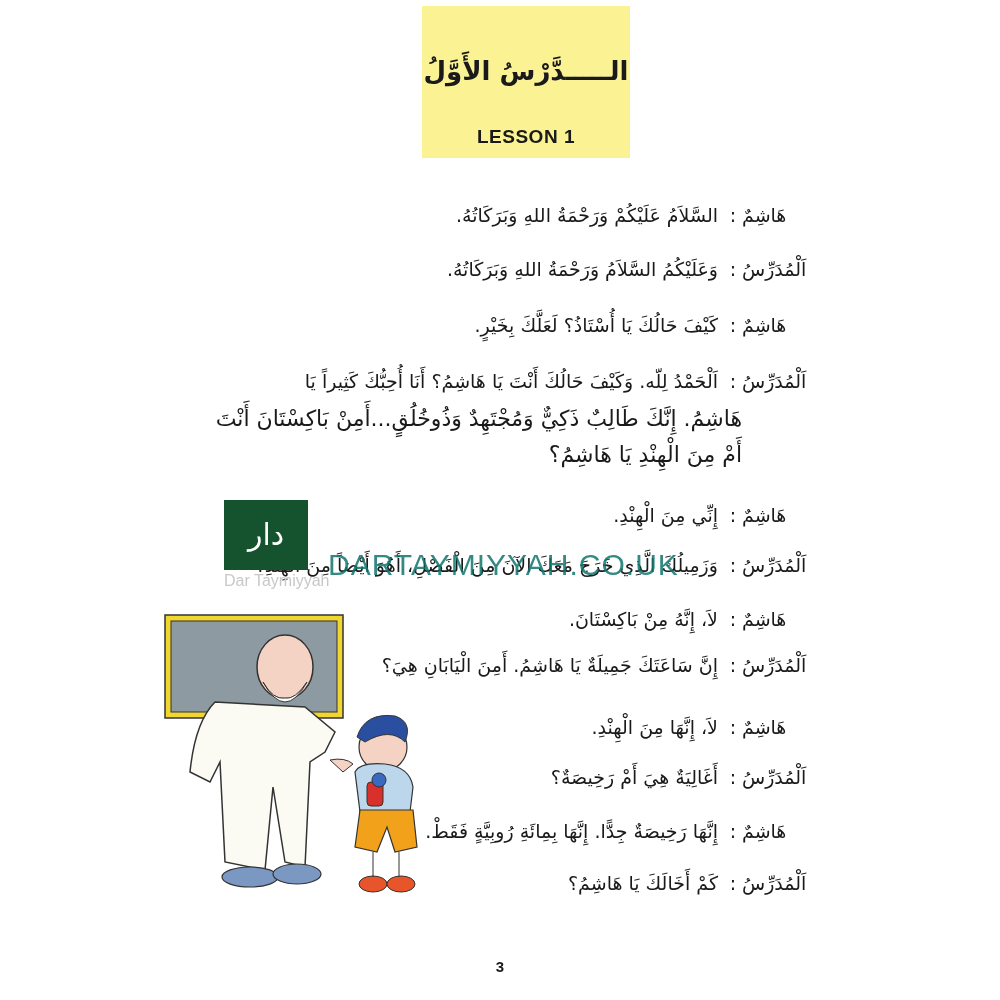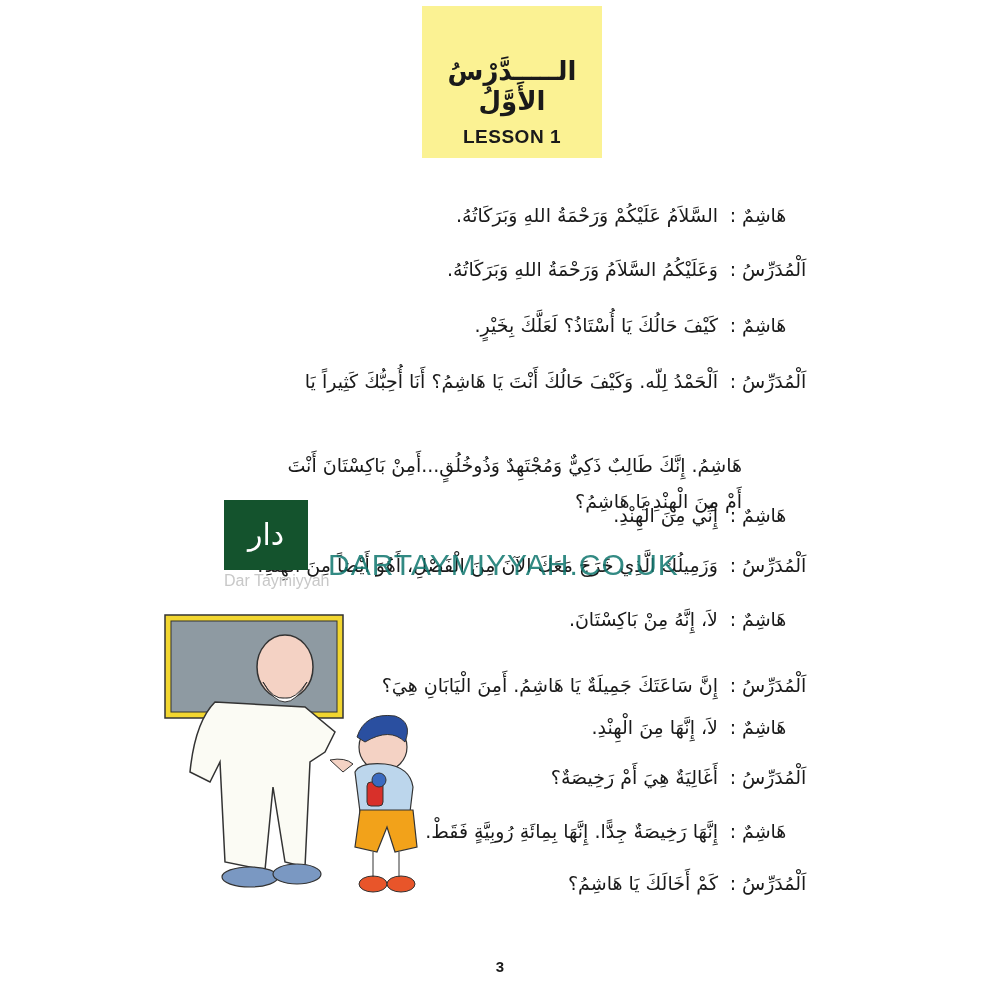--- a/index.html
+++ b/index.html
@@ -1,29 +1,29 @@
 <!DOCTYPE html>
 <html><head>
 <meta charset="utf-8">
 <style>
   html, body { margin:0; padding:0; background:#ffffff; }
   body { width:1000px; height:1000px; position:relative; overflow:hidden;
          font-family:"DejaVu Serif", serif; color:#1a1a1a; }
   .title-box { position:absolute; left:422px; top:6px; width:180px; height:152px;
-               background:#fbf293; }
+               background:#fbf293;padding-left:28px; }
   .title-ar { position:absolute; left:0; right:0; top:50px; text-align:center;
               font-family:"DejaVu Sans", sans-serif; font-weight:bold; font-size:26px; direction:rtl; }
   .title-en { position:absolute; left:0; right:0; top:120px; text-align:center;
               font-family:"Liberation Sans", sans-serif; font-weight:bold; font-size:19px; letter-spacing:0.5px; }
   .line { position:absolute; right:180px; direction:rtl; text-align:right;
           font-family:"DejaVu Sans", sans-serif; font-size:19px; white-space:nowrap; }
   .speaker { display:inline-block; width:78px; text-align:left; }
   .colon { display:inline-block; width:18px; text-align:center; }
   .cont { position:absolute; right:258px; direction:rtl; text-align:right;
-          font-family:"DejaVu Sans", sans-serif; font-size:19px; white-space:nowrap;margin-top:48px; }
+          font-family:"DejaVu Sans", sans-serif; font-size:22px; white-space:nowrap; }
   .watermark-logo { position:absolute; left:224px; top:500px; width:84px; height:70px;
                     background:#14532d; color:#ffffff; font-size:30px; text-align:center; line-height:70px;
                     font-family:"DejaVu Sans", sans-serif; }
   .watermark-sub { position:absolute; left:224px; top:572px; font-size:16px; color:#c8c8c8;
                    font-family:"Liberation Sans", sans-serif; }
   .watermark-text { position:absolute; left:328px; top:548px; font-size:30px; color:#0f766e;
                     font-family:"Liberation Sans", sans-serif; letter-spacing:1px; opacity:0.85; }
   .illustration { position:absolute; left:155px; top:612px; width:290px; height:290px; }
   .page-number { position:absolute; left:0; right:0; top:958px; text-align:center;
                  font-family:"Liberation Sans", sans-serif; font-weight:bold; font-size:15px; }
@@ -60,21 +60,21 @@
   <span>إِنِّي مِنَ الْهِنْدِ.</span>
 </div>
 <div class="line" style="top:554px">
   <span class="speaker">اَلْمُدَرِّسُ</span><span class="colon">:</span>
   <span>وَزَمِيلُكَ الَّذِي خَرَجَ مَعَكَ الآنَ مِنَ الْفَصْلِ، أَهُوَ أَيْضاً مِنَ الْهِنْدِ؟</span>
 </div>
 <div class="line" style="top:608px">
   <span class="speaker">هَاشِمٌ</span><span class="colon">:</span>
   <span>لاَ، إِنَّهُ مِنْ بَاكِسْتَانَ.</span>
 </div>
-<div class="line" style="top:674px">
+<div class="line" style="top:654px">
   <span class="speaker">اَلْمُدَرِّسُ</span><span class="colon">:</span>
   <span>إِنَّ سَاعَتَكَ جَمِيلَةٌ يَا هَاشِمُ. أَمِنَ الْيَابَانِ هِيَ؟</span>
 </div>
 <div class="line" style="top:716px">
   <span class="speaker">هَاشِمٌ</span><span class="colon">:</span>
   <span>لاَ، إِنَّهَا مِنَ الْهِنْدِ.</span>
 </div>
 <div class="line" style="top:766px">
   <span class="speaker">اَلْمُدَرِّسُ</span><span class="colon">:</span>
   <span>أَغَالِيَةٌ هِيَ أَمْ رَخِيصَةٌ؟</span>

